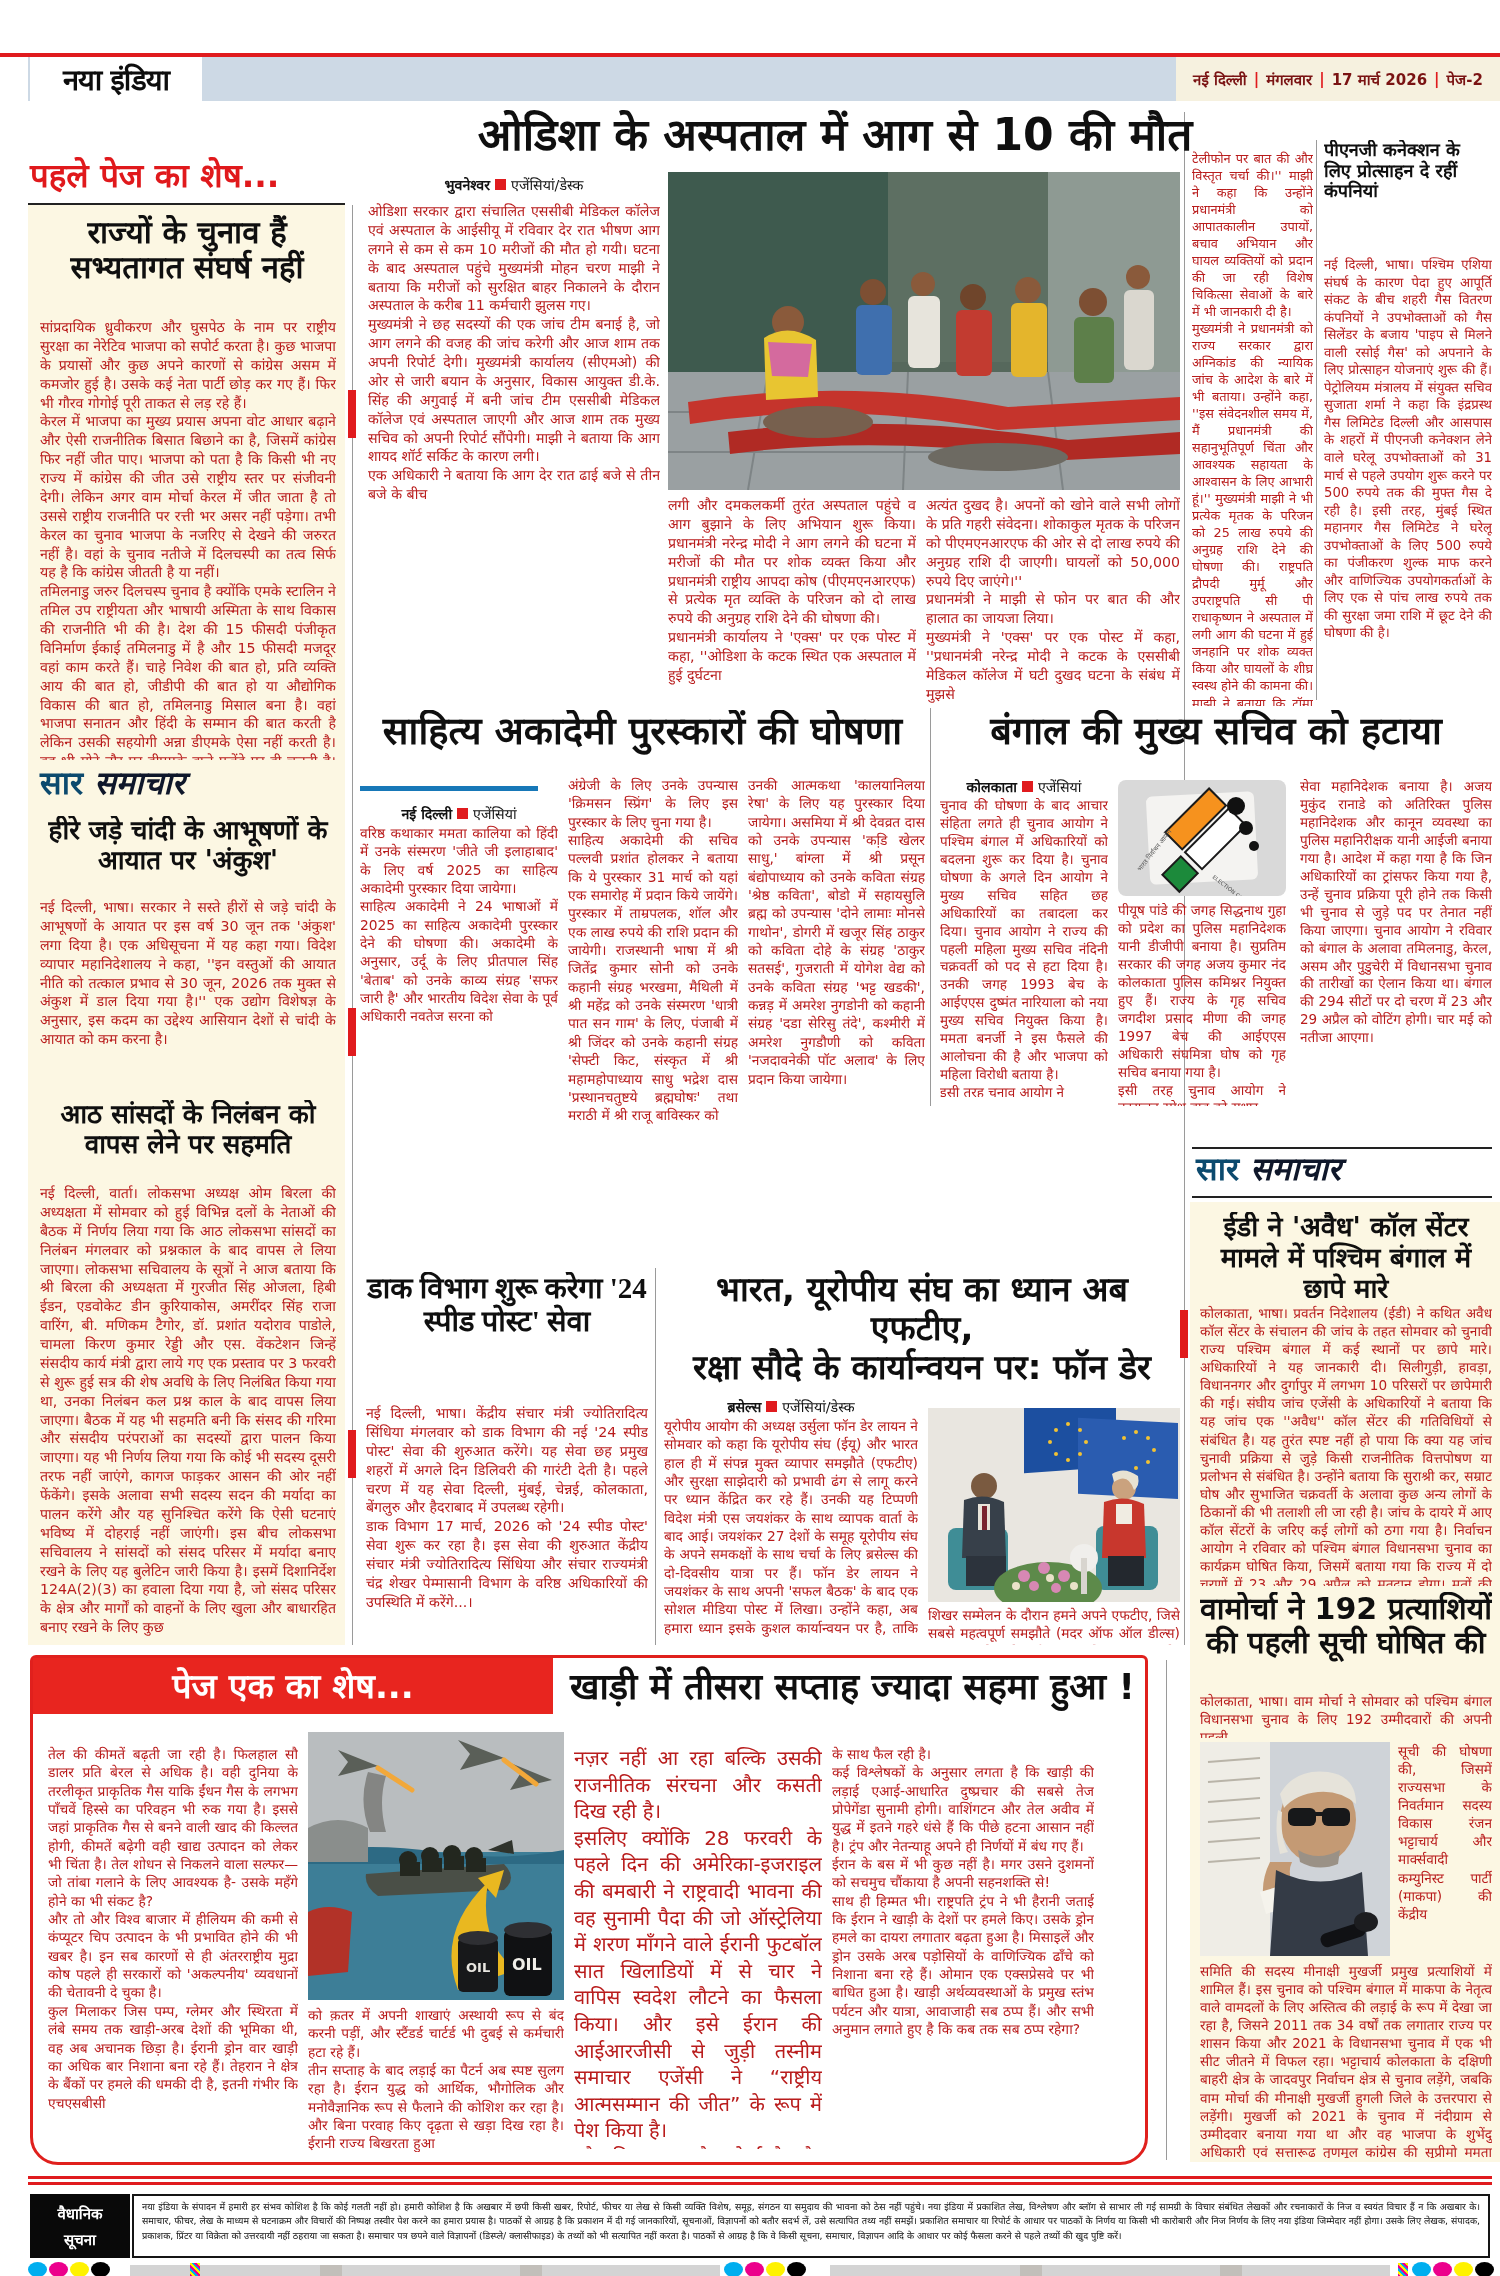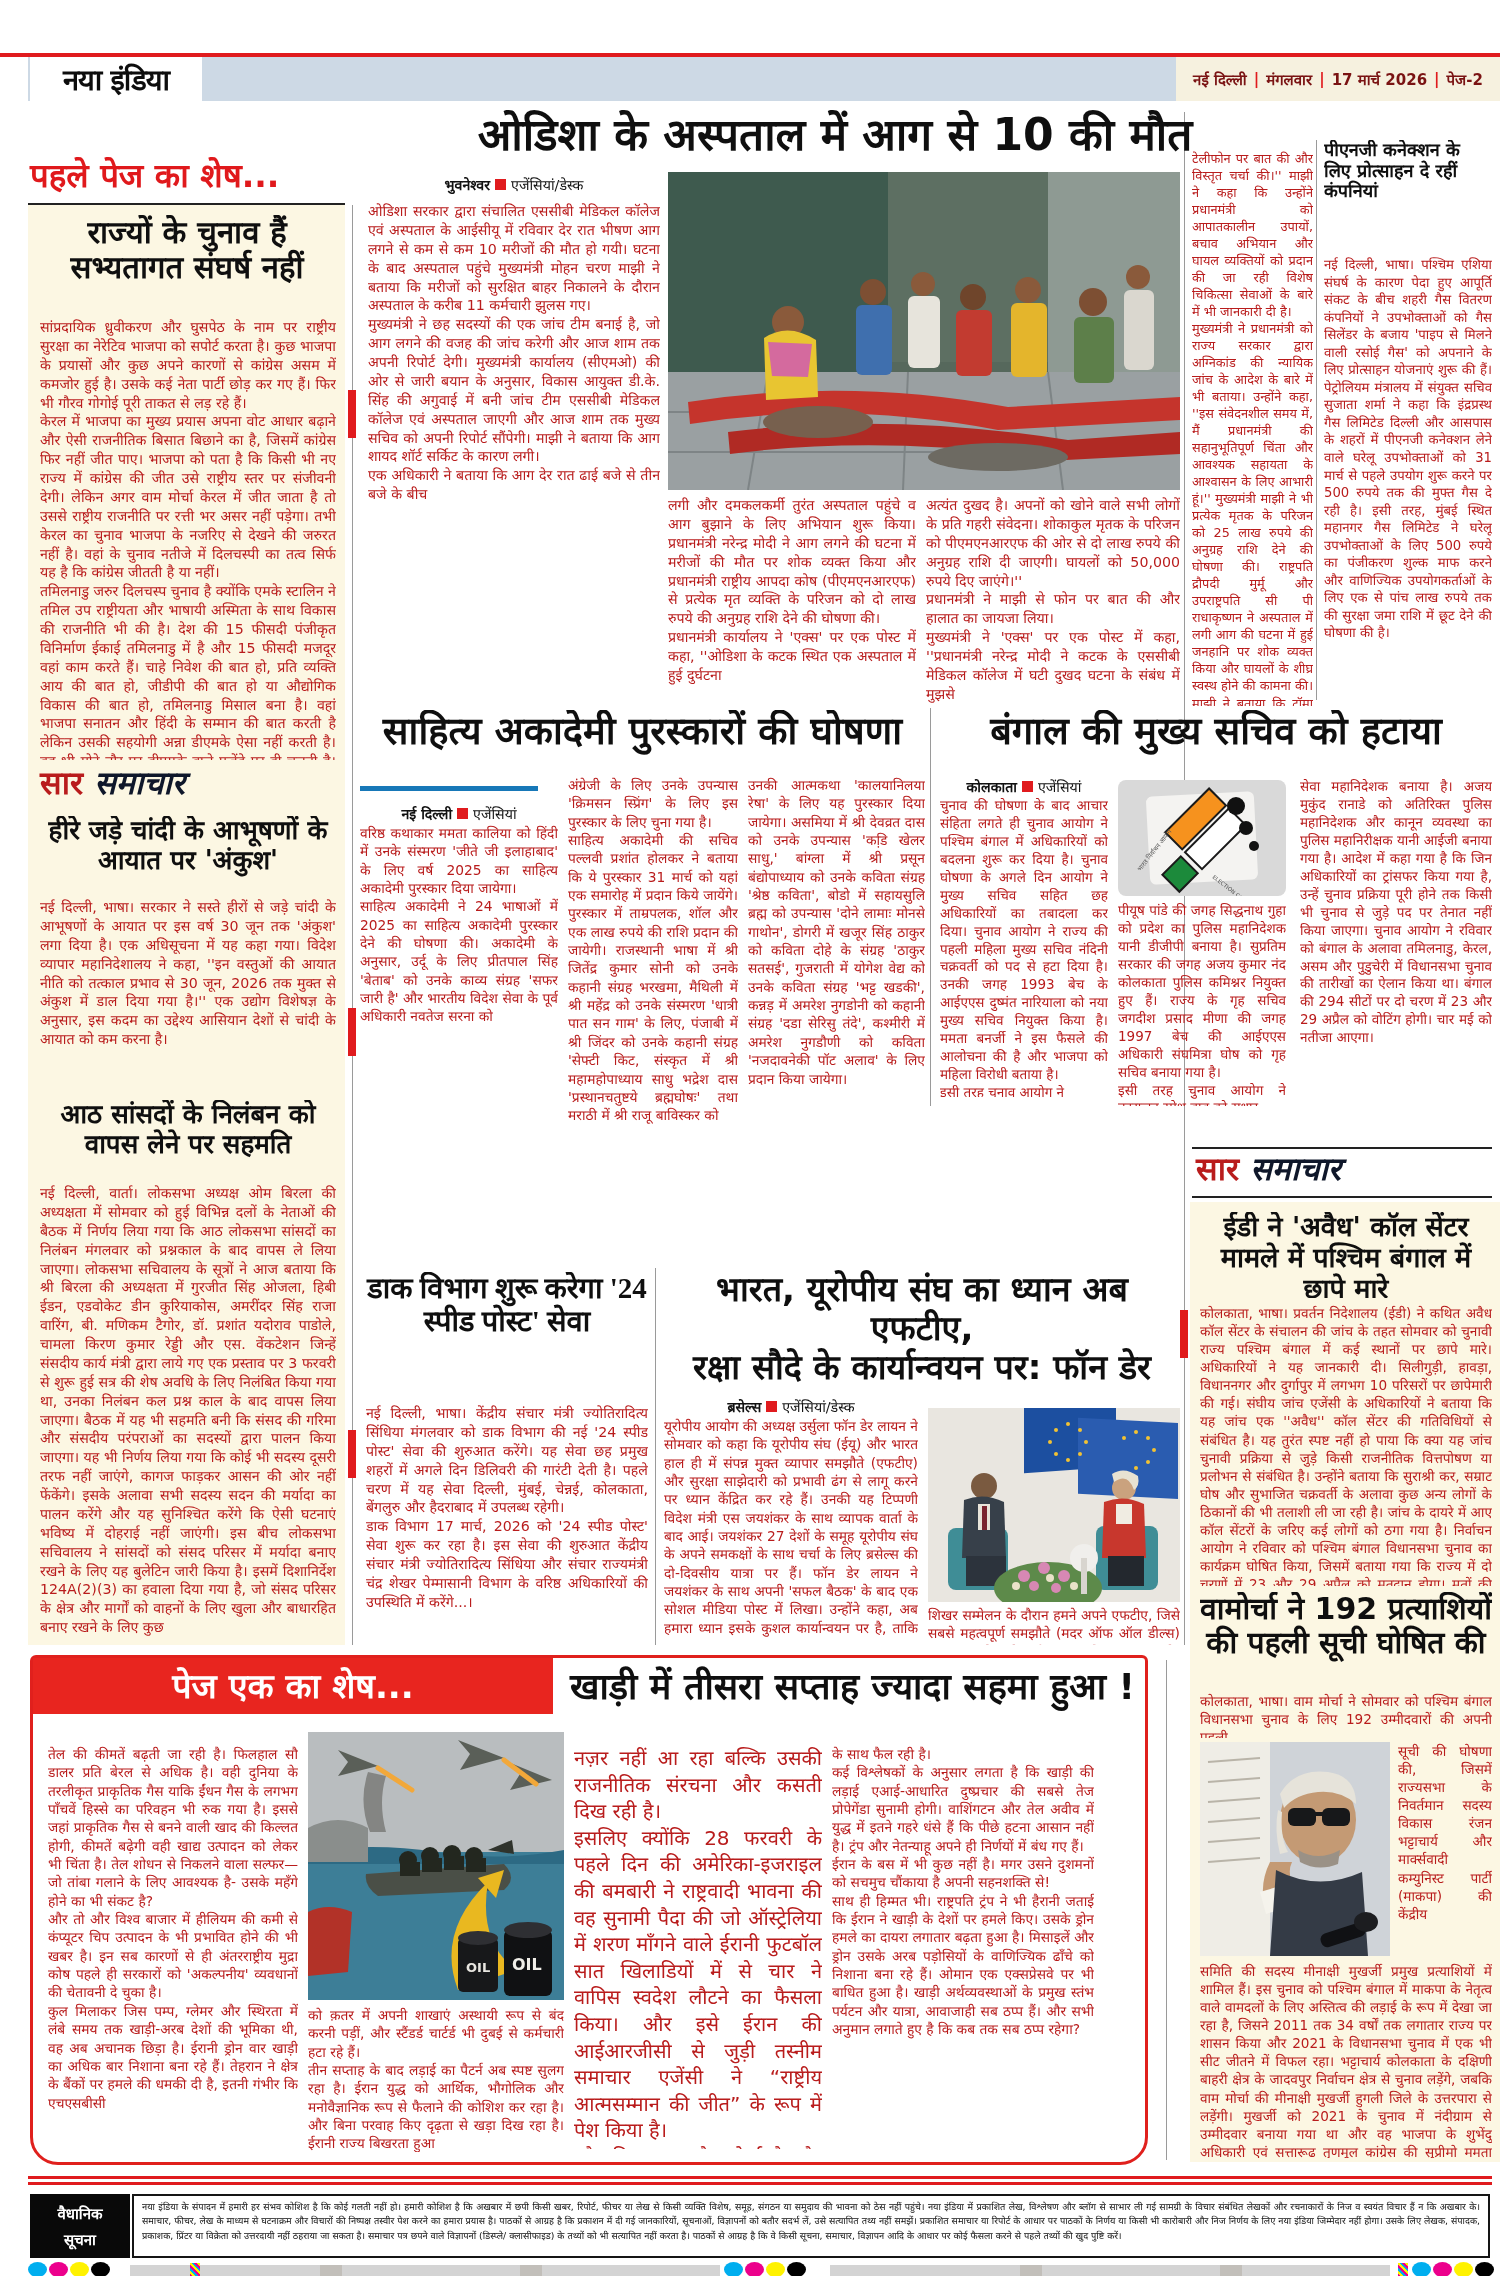--- a/index.html
+++ b/index.html
@@ -23,21 +23,21 @@
   .body-txt{position:absolute;overflow:hidden;text-align:justify;white-space:pre-line;color:#b91c1c;
         font-size:14.2px;line-height:1.33;}
   .byline{font-weight:bold;color:#111;text-align:center;white-space:normal;}
   .redsq{display:inline-block;width:11px;height:11px;background:#e01b1e;margin:0 5px;}
   .byl-agency{font-weight:normal;}
   
   .cream{background:#fcf7e3;}
   .sec-header{position:absolute;color:#e0191c;font-weight:bold;font-size:33px;line-height:1.1;}
   .sec-underline{position:absolute;height:2px;background:#222;}
   .saar{position:absolute;font-weight:bold;font-size:32px;line-height:1.1;}
-  .saar .w1{color:#b91c1c;}
+  .saar .w1{color:#0c4a6e;}
   .saar .w2{color:#0f172a;font-style:italic;}
   
   .subhead{font-weight:bold;font-size:19.5px;line-height:1.25;color:#111;text-align:left;white-space:normal;}
   .bluerule{height:5px;background:#1778b8;margin:10px 0 14px 0;width:178px;}
   
   .gulfbox{position:absolute;left:30px;top:1655px;width:1118px;height:510px;border:3px solid #e0201d;
         border-radius:6px 6px 28px 28px;background:#fff;box-sizing:border-box;}
   .banner{position:absolute;left:33px;top:1658px;width:520px;height:56px;background:#e8251f;color:#fff;
         font-weight:bold;font-size:34px;text-align:center;line-height:56px;}
   

